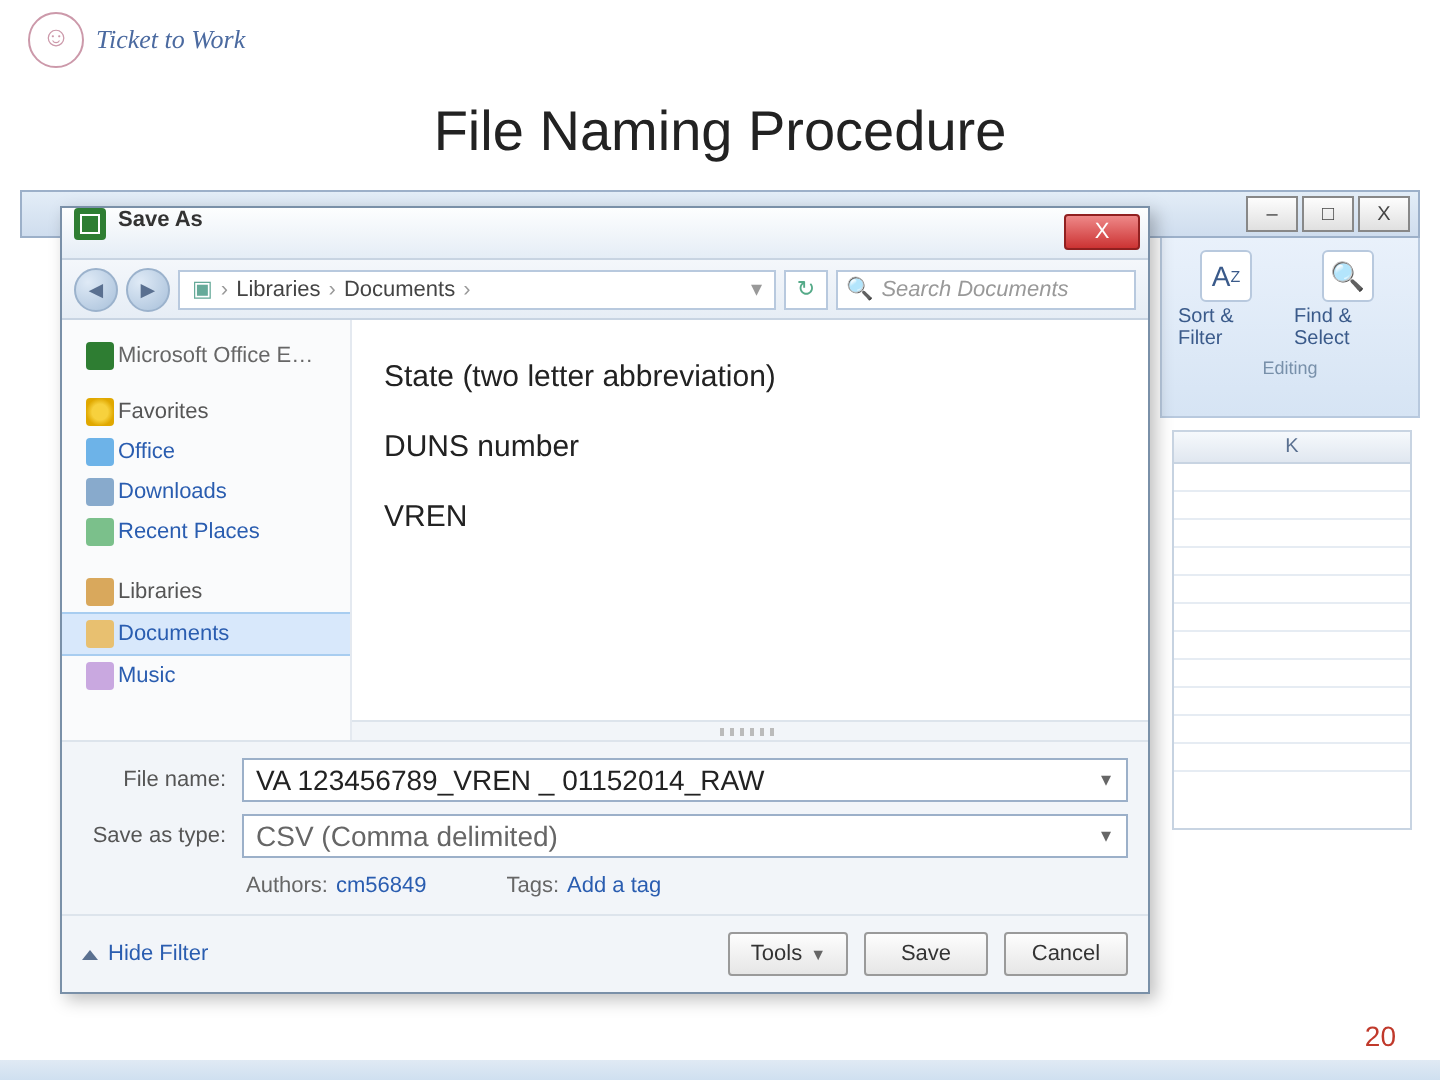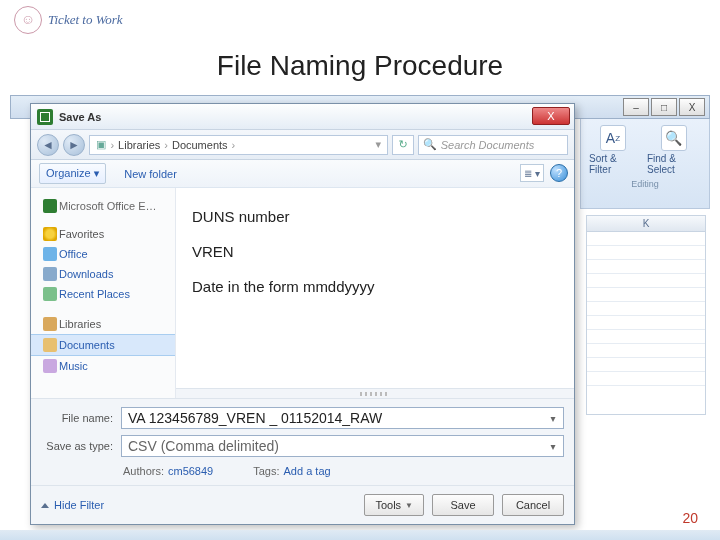--- a/index.html
+++ b/index.html
@@ -64,21 +64,21 @@
   .dialog {
     position: absolute; left: 20px; top: 8px; width: 545px;
     background: #fff; border: 1px solid #7a90a8;
     box-shadow: 3px 3px 8px rgba(0,0,0,0.25);
     font-size: 11px; color: #333;
   }
   .titlebar {
     height: 26px;
     background: linear-gradient(#fdfefe,#e5edf6);
     border-bottom: 1px solid #c8d4e2;
-    display:flex; align-items:center; padding:0 6px;
+    display:flex; padding:0 6px;
     position:relative;
   }
   .titlebar .appico { width:16px;height:16px; background:#2e7d32; border-radius:2px; margin-right:6px; position:relative;}
   .titlebar .appico::after { content:""; position:absolute; inset:3px; border:1px solid #fff;}
   .close-x {
     position:absolute; right:4px; top:3px; width:38px; height:18px;
     background: linear-gradient(#e88,#c33);
     border:1px solid #902020; border-radius:2px;
     color:#fff; font-size:11px; display:flex;align-items:center;justify-content:center;
   }
@@ -249,28 +249,20 @@
         <span>Documents</span>
         <span class="sep">›</span>
         <span style="margin-left:auto;color:#999">▾</span>
       </div>
       <div class="refresh">↻</div>
       <div class="search">
         <span>🔍</span>
         <span style="font-style:italic">Search Documents</span>
       </div>
     </div>
-    <div class="toolbar2">
-      <span class="tlink org">Organize ▾</span>
-      <span class="tlink">New folder</span>
-      <div class="tb-right">
-        <div class="viewbtn">≣ ▾</div>
-        <div class="helpbtn">?</div>
-      </div>
-    </div>
 
     <div class="body">
       <div class="sidebar">
         <div style="height:4px"></div>
         <div class="sb-item" style="color:#666">
             <span class="sb-ico" style="background:#2e7d32"></span>
             <span>Microsoft Office E…</span>
           </div>
         <div style="height:8px"></div>
         <div class="sb-item fav">
@@ -297,23 +289,23 @@
         <div class="sb-item sel">
             <span class="sb-ico ico-doc"></span>
             <span>Documents</span>
           </div>
         <div class="sb-item">
             <span class="sb-ico ico-mus"></span>
             <span>Music</span>
           </div>
       </div>
       <div class="mainpane">
+        <div class="line">State (two letter abbreviation)</div>
         <div class="line">DUNS number</div>
         <div class="line">VREN</div>
-        <div class="line">Date in the form mmddyyyy</div>
         <div class="resize-grip">
             <div class="grip-dots"></div>
           </div>
       </div>
     </div>
 
     <div class="fields">
       <div class="frow">
         <div class="flabel">File name:</div>
         <div class="finput">

